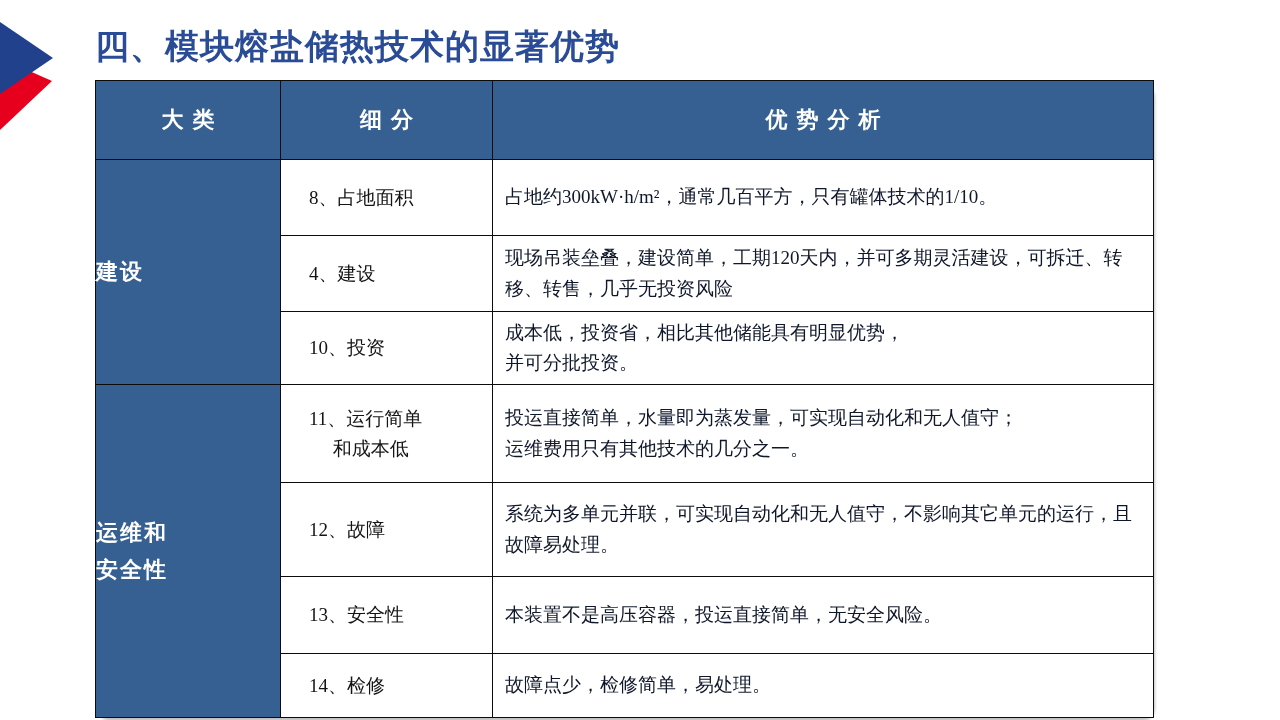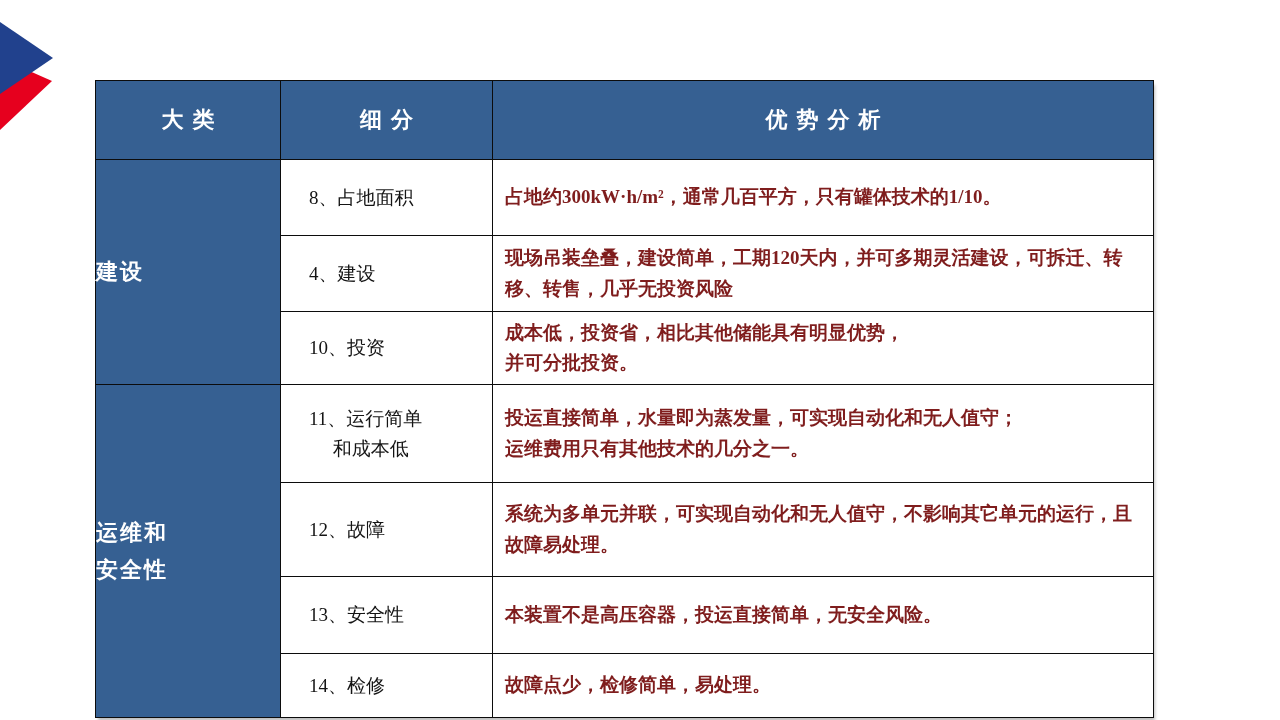--- a/index.html
+++ b/index.html
@@ -15,20 +15,21 @@
     font-size: 34px; font-weight: bold; color: #2A4B96;
     letter-spacing: 1px; white-space: nowrap;
   }
 
   table.adv {
     position: absolute; left: 95px; top: 80px;
     border-collapse: collapse; table-layout: fixed;
     width: 1058px;
     box-shadow: 2px 4px 3px -1px rgba(0,0,0,0.25);
     background: #ffffff;
+    border-radius: 14px;
   }
   table.adv col.c1 { width: 185px; }
   table.adv col.c2 { width: 212px; }
   table.adv col.c3 { width: 661px; }
 
   table.adv th, table.adv td {
     border: 1.5px solid #0c0c0c;
     vertical-align: middle;
   }
 
@@ -47,45 +48,45 @@
   }
 
   td.sub {
     font-size: 19px; color: #141414;
     padding-left: 28px; padding-right: 4px;
     white-space: pre-wrap; line-height: 1.55;
     background: #ffffff;
   }
 
   td.ana {
-    font-size: 19px; color: #7f1d1d;
+    font-size: 19px; color: #0f172a;
     padding-left: 12px; padding-right: 8px;
     white-space: pre-wrap; line-height: 1.6;
     background: #ffffff;
-    font-weight: bold;
   }
 
   tr.r8  { height: 76px; }
   tr.r9  { height: 76px; }
   tr.r10 { height: 73px; }
   tr.r11 { height: 98px; }
   tr.r12 { height: 94px; }
   tr.r13 { height: 77px; }
   tr.r14 { height: 64px; }
 </style>
 </head>
 <body>
 
 <div class="slide">
 
   <svg class="decor" viewBox="0 0 60 118" xmlns="http://www.w3.org/2000/svg">
     <polygon points="0,40 52,63 0,112" fill="#E6001E"></polygon>
     <polygon points="0,4 53,40 0,76" fill="#21418D"></polygon>
   </svg>
 
+  <div class="slide-title">四、模块熔盐储热技术的显著优势</div>
 
   <table class="adv">
     <colgroup>
         <col class="c1">
         <col class="c2">
         <col class="c3">
       </colgroup>
 
     <tbody>
         <tr class="head">

